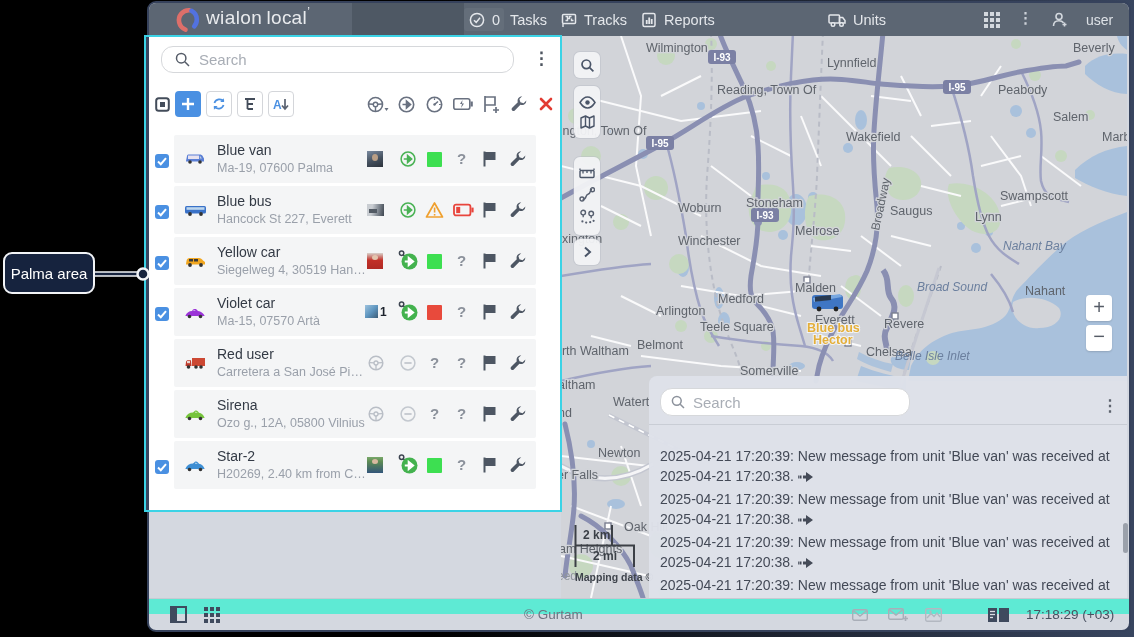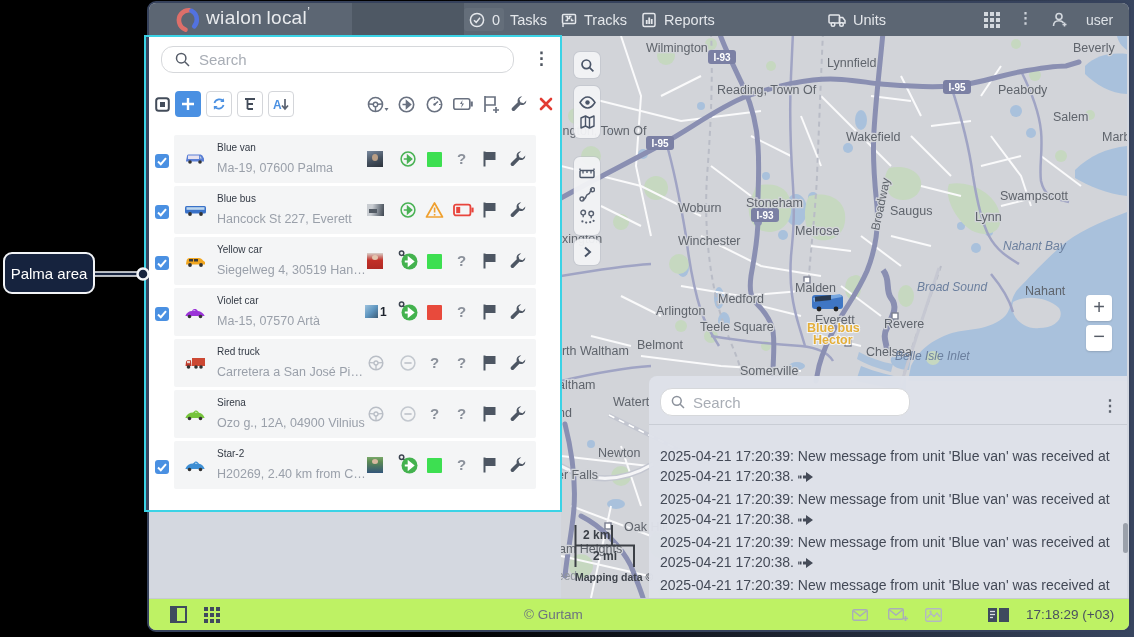--- a/index.html
+++ b/index.html
@@ -9,31 +9,31 @@
   .abs{position:absolute;}
   #win{left:147px;top:1px;width:984px;height:631px;border:2px solid #36425c;
     border-radius:9px;background:#d4d8e0;box-sizing:border-box;overflow:hidden;}
   #topbar{left:0;top:0;width:980px;height:33px;background:#5c6673;}
   .mitem{position:absolute;top:0;height:33px;display:flex;align-items:center;
     color:#e4e7eb;font-size:14.5px;}
   .mico{margin-right:7px;display:block;}
   #map{left:412px;top:33px;width:566px;height:562px;}
   #msgs{left:500px;top:373px;width:478px;height:222px;background:rgba(222,225,233,0.97);
     border-top-left-radius:8px;}
-  #bottombar{left:0;top:595px;width:980px;height:38px;background:#bef264;
+  #bottombar{left:0;top:595px;width:980px;height:16px;background:#5eead4;
     border-top:1px solid #c6cad2;box-sizing:border-box;}
   #workarea{left:144px;top:35px;width:418px;height:477px;border:2px solid #3bd3e6;
     background:#fff;box-sizing:border-box;z-index:5;}
   #sidestrip{left:0;top:0;width:3px;height:473px;background:#39455f;}
   .srch{box-sizing:border-box;border:1px solid #d6d8db;border-radius:12px;background:#fff;
     display:flex;align-items:center;color:#a8adb5;font-size:15px;}
   .tbtn{position:absolute;width:26px;height:26px;border:1px solid #d4d6da;border-radius:4px;
     background:#fff;box-sizing:border-box;display:flex;align-items:center;justify-content:center;}
   .row{position:absolute;left:28px;width:362px;height:48px;background:#f4f5f6;border-radius:2px;}
-  .rname{position:absolute;left:43px;top:7px;font-size:10px;color:#333a45;}
+  .rname{position:absolute;left:43px;top:7px;font-size:14px;color:#333a45;}
   .raddr{position:absolute;left:43px;top:26px;font-size:12.5px;color:#9aa0aa;max-width:149px;white-space:nowrap;overflow:hidden;text-overflow:ellipsis;}
   .ricon{position:absolute;top:16px;}
   .chk{position:absolute;left:9px;width:14px;height:14px;background:#4a90e2;border-radius:3px;}
   .q{color:#8b919b;font-size:15px;font-weight:bold;position:absolute;}
   #tooltip{left:3px;top:252px;width:92px;height:42px;background:#16233e;border:2px solid #f2f4f7;
     border-radius:9px;color:#fff;font-size:15px;display:flex;align-items:center;justify-content:center;
     box-sizing:border-box;z-index:9;}
   .mbtn{position:absolute;background:rgba(242,243,246,0.95);box-shadow:0 0 0 1px rgba(185,189,197,0.45);border-radius:6px;
     box-sizing:border-box;display:flex;flex-direction:column;align-items:center;justify-content:center;}
   .zbtn{position:absolute;left:937px;width:26px;height:26px;background:#fff;border-radius:4px;
@@ -645,21 +645,21 @@
     </div>
     <div class="row" style="top:302px">
       <div class="abs" style="left:10px;top:17px;width:24px;height:14px"><svg width="22" height="14" viewBox="0 0 22 14">
           <rect x="8" y="2" width="13" height="8" fill="#cc4833"></rect>
           <path d="M1.5,10 L2,6 C2.2,4.8 3,4.3 4,4.3 L7,4.3 L7.5,10 Z" fill="#c0392b"></path>
           <rect x="3" y="5" width="3" height="2.2" fill="#e8d8d0"></rect>
           <circle cx="4.5" cy="11" r="1.8" fill="#333"></circle>
           <circle cx="12" cy="11" r="1.8" fill="#333"></circle>
           <circle cx="17" cy="11" r="1.8" fill="#333"></circle>
         </svg></div>
-      <div class="rname">Red truck</div>
+      <div class="rname">Red user</div>
       <div class="raddr">Carretera a San José Pinul…</div>
       <svg class="ricon" style="left:194px" width="16" height="16" viewBox="0 0 16 16">
         <circle cx="8" cy="8" r="6.8" fill="none" stroke="#b9bec6" stroke-width="1.5"></circle>
         <circle cx="8" cy="8" r="2" fill="none" stroke="#b9bec6" stroke-width="1.3"></circle>
         <path d="M1.4,7.6 L6,7.9 M10,7.9 L14.6,7.6 M8,10 L8,14.6" stroke="#b9bec6" stroke-width="1.3"></path>
       </svg>
       <svg class="ricon" style="left:226px" width="16" height="16" viewBox="0 0 16 16">
         <circle cx="8" cy="8" r="6.9" fill="none" stroke="#c3c8cf" stroke-width="1.5"></circle>
         <line x1="4.4" y1="8" x2="11.6" y2="8" stroke="#c3c8cf" stroke-width="1.8"></line>
       </svg>
@@ -674,21 +674,21 @@
       </svg>
     </div>
     <div class="row" style="top:353px">
       <div class="abs" style="left:10px;top:17px;width:24px;height:14px"><svg width="22" height="12" viewBox="0 0 22 12">
           <path d="M1.5,8.5 C3,5 5.5,3.5 9,3.5 L11,1.8 C12,1.2 13,1.5 14,2.5 L15,3.8 C17.5,4.3 19.5,6 20.5,8.5 L20.5,9 L1.5,9 Z" fill="#76c43c"></path>
           <path d="M11.5,2.5 L13.8,3.8 L11,3.8 Z" fill="#d8eec8"></path>
           <circle cx="5.5" cy="9.5" r="1.8" fill="#333"></circle>
           <circle cx="16.5" cy="9.5" r="1.8" fill="#333"></circle>
         </svg></div>
       <div class="rname">Sirena</div>
-      <div class="raddr">Ozo g., 12A, 04900 Vilnius</div>
+      <div class="raddr">Ozo g., 12A, 05800 Vilnius</div>
       <svg class="ricon" style="left:194px" width="16" height="16" viewBox="0 0 16 16">
         <circle cx="8" cy="8" r="6.8" fill="none" stroke="#b9bec6" stroke-width="1.5"></circle>
         <circle cx="8" cy="8" r="2" fill="none" stroke="#b9bec6" stroke-width="1.3"></circle>
         <path d="M1.4,7.6 L6,7.9 M10,7.9 L14.6,7.6 M8,10 L8,14.6" stroke="#b9bec6" stroke-width="1.3"></path>
       </svg>
       <svg class="ricon" style="left:226px" width="16" height="16" viewBox="0 0 16 16">
         <circle cx="8" cy="8" r="6.9" fill="none" stroke="#c3c8cf" stroke-width="1.5"></circle>
         <line x1="4.4" y1="8" x2="11.6" y2="8" stroke="#c3c8cf" stroke-width="1.8"></line>
       </svg>
       <div class="q" style="left:256px;top:15px">?</div>

